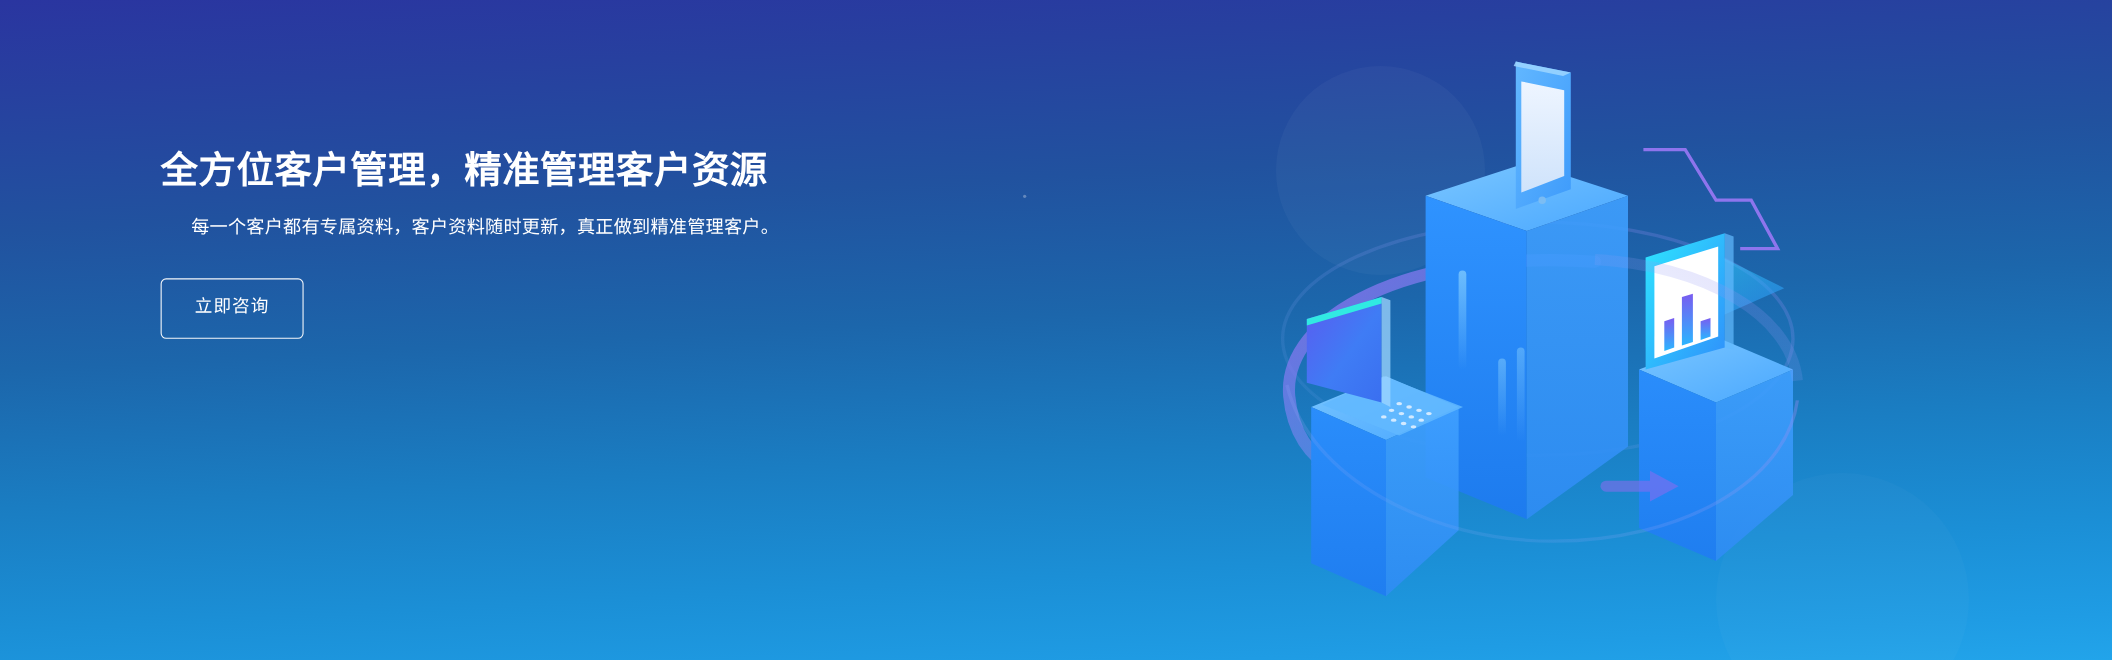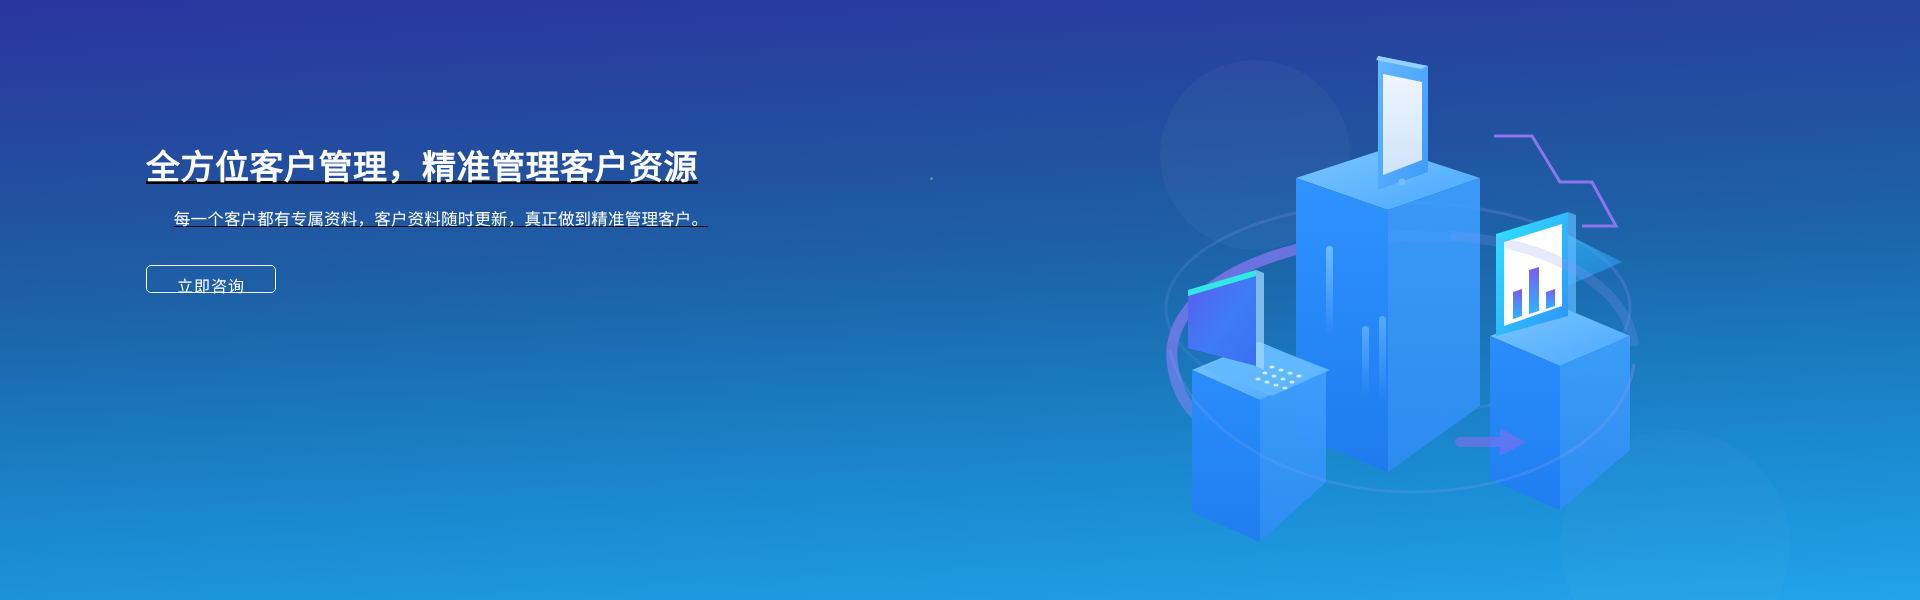--- a/index.html
+++ b/index.html
@@ -41,23 +41,22 @@
     position: absolute;
     width: 3px; height: 3px;
     border-radius: 50%;
     background: rgba(255,255,255,0.30);
   }
 
   
   .copy {
     position: absolute;
     left: 146px;
-    top: 148px;
+    top: 136px;
     width: 620px;
-    text-decoration: underline;
   }
   .headline {
     margin: 0;
     font-size: 34px;
     font-weight: bold;
     letter-spacing: 0.5px;
     color: #ffffff;
     line-height: 1.15;
     white-space: nowrap;
   }
@@ -68,21 +67,21 @@
     line-height: 1.55;
     color: #ffffff;
     letter-spacing: 0.2px;
     text-align: center;
   }
   .cta {
     display: inline-block;
     margin-top: 32px;
     padding: 0;
     width: 130px;
-    height: 28px;
+    height: 55px;
     line-height: 42px;
     text-align: center;
     font-size: 16px;
     color: #ffffff;
     background: transparent;
     border: 1.6px solid rgba(255,255,255,0.95);
     border-radius: 5px;
     cursor: pointer;
     font-family: inherit;
     letter-spacing: 1px;

